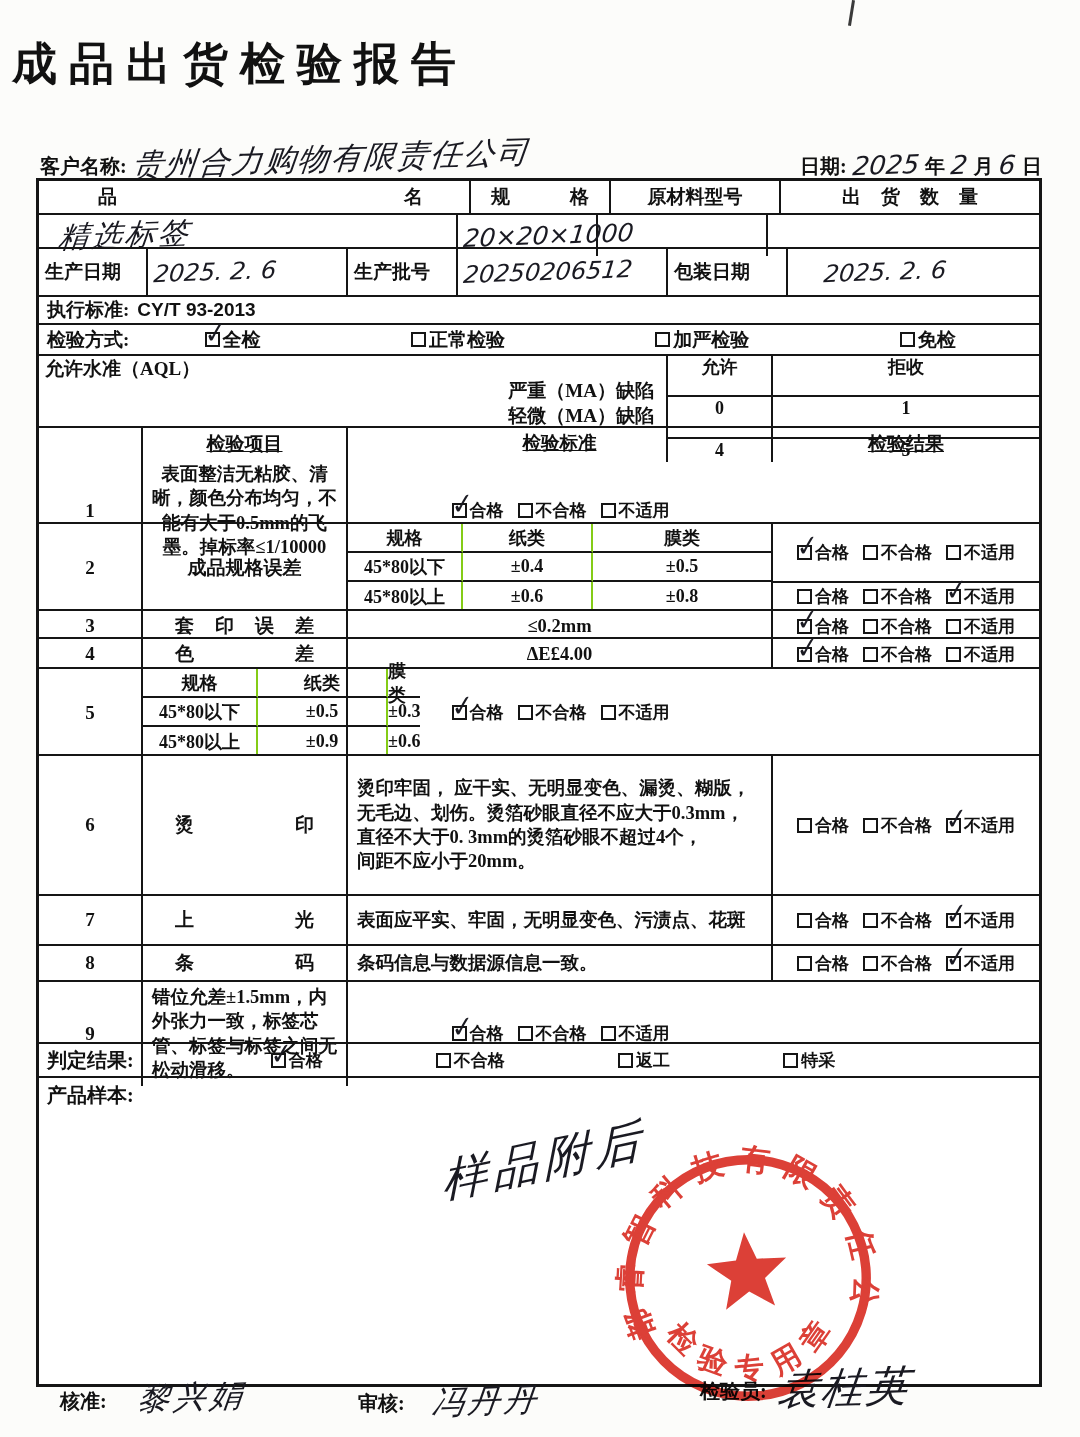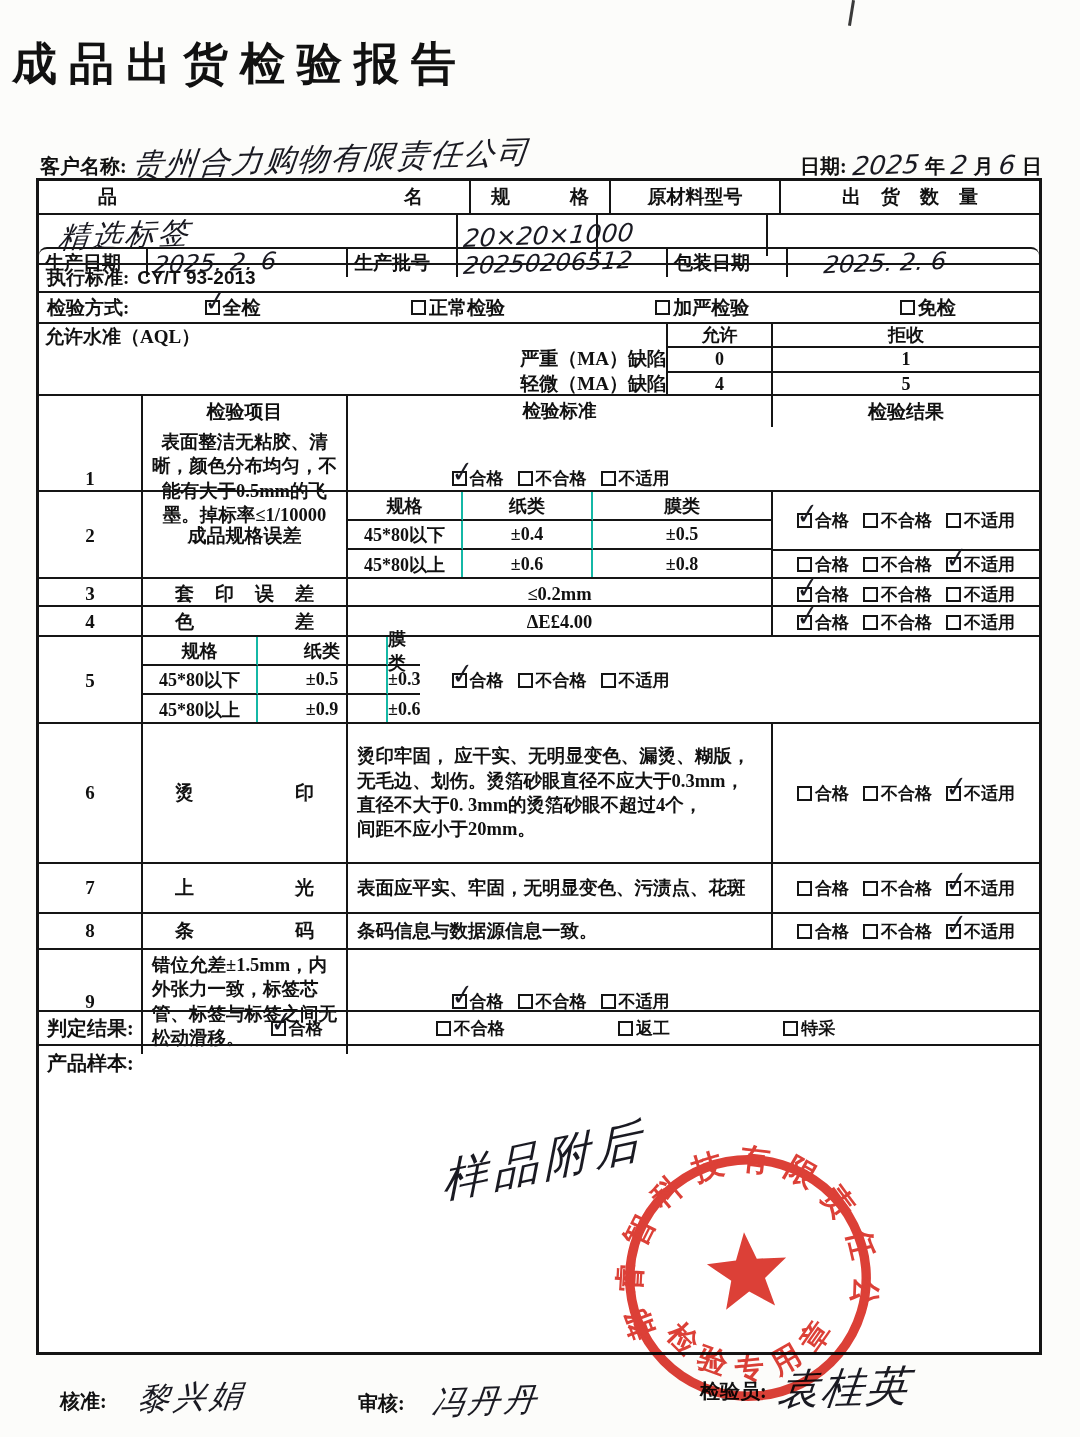--- a/index.html
+++ b/index.html
@@ -25,52 +25,52 @@
   .tbl { position: absolute; left: 36px; top: 178px; width: 1006px; border: 3px solid #151515; background: #fff; }
   .row { border-top: 2px solid #151515; position: relative; }
   .row:first-child { border-top: none; }
   .bR { border-right: 2px solid #151515; }
   .cell { display: flex; align-items: center; padding: 0 6px; font-size: 19px; font-weight: bold; }
   .center { justify-content: center; text-align: center; }
   .spreadcell span { display: block; width: 100%; text-align: center; text-align-last: justify; padding: 0 40px; }
 
   .r-phead { display: grid; grid-template-columns: 419px 140px 170px 1fr; height: 32px; padding-left: 13px; }
   .r-pval  { display: grid; grid-template-columns: 419px 140px 170px 1fr; height: 34px; }
-  .r-dates { display: grid; grid-template-columns: 109px 200px 110px 210px 120px 1fr; height: 16px; border-radius: 14px; }
+  .r-dates { display: grid; grid-template-columns: 109px 200px 110px 210px 120px 1fr; height: 48px; }
   .r-std   { display: flex; align-items: center; height: 28px; padding: 0 8px; font-size: 19px; font-weight: bold; }
   .r-method{ display: flex; align-items: center; height: 31px; padding: 0 8px; font-size: 19px; font-weight: bold; }
 
   .r-aql { display: grid; grid-template-columns: 629px 105px 1fr; height: 72px; }
   .aql-left { display: flex; flex-direction: column; border-right: 2px solid #151515; }
   .aql-title { height: 22px; padding: 0 6px; font-weight: bold; font-size: 19px; }
-  .aql-defect { height: 25px; text-align: right; font-weight: bold; font-size: 19px; }
-  .aql-col { display: flex; flex-direction: column; }
+  .aql-defect { height: 25px; text-align: right; padding-right: 12px; font-weight: bold; font-size: 19px; }
+  .aql-col { display: flex; flex-direction: column; gap: 17px; }
   .aql-cell { height: 22px; display: flex; align-items: center; justify-content: center; font-weight: bold; font-size: 18px; }
   .aql-cell + .aql-cell { border-top: 2px solid #151515; height: 25px; }
 
   .igrid { display: grid; grid-template-columns: 104px 205px 425px 1fr; }
-  .r-ihead { height: 33px; }
+  .r-ihead { height: 33px; text-decoration: underline; }
   .c-no { display: flex; align-items: center; justify-content: center; font-weight: bold; font-size: 19px;
           border-right: 2px solid #151515; }
   .c-name { display: flex; align-items: center; border-right: 2px solid #151515; font-weight: bold; font-size: 19px; }
   .c-name > span { display: block; width: 100%; text-align: center; }
   .c-name.spread > span { text-align-last: justify; padding: 0 32px; }
   .c-std { border-right: 2px solid #151515; display: flex; flex-direction: column; }
   .stdtext { flex: 1; display: flex; align-items: center; padding: 3px 9px; font-size: 18.5px; font-weight: bold;
              line-height: 1.32; white-space: pre-line; }
   .stdtext.ctr { justify-content: center; text-align: center; }
   .c-res { display: flex; flex-direction: column; }
   .resline { flex: 1; display: flex; align-items: center; justify-content: center; text-align: right; }
   .resline.divide { border-top: 2px solid #151515; }
 
   .subtbl { display: grid; grid-template-columns: 115px 130px 1fr; flex: 1; }
   .subcell { display: flex; align-items: center; justify-content: center; height: 29px;
              font-size: 18px; font-weight: bold; }
   .subcell.bB { border-bottom: 2px solid #151515; }
-  .subcell.bRt { border-right: 2px solid #14b8a6; }
+  .subcell.bRt { border-right: 2px solid #84cc16; }
 
   
   .cbgroup { display: inline-flex; align-items: center; white-space: nowrap; }
   .cbitem { display: inline-flex; align-items: center; font-weight: bold; font-size: 17px; margin: 0 7px; }
   .cb { display: inline-block; width: 15px; height: 15px; border: 2px solid #151515; position: relative;
         margin-right: 3px; flex: 0 0 auto; }
   .tick { position: absolute; left: -3px; top: -15px; font-size: 27px; color: #1a1a22; font-weight: bold;
           transform: rotate(-12deg) skewX(-8deg); font-family: "DejaVu Sans", sans-serif; line-height: 1; }
   .optspread { flex: 1; display: flex; justify-content: space-around; }
   .optspread .cbitem { font-size: 19px; }

